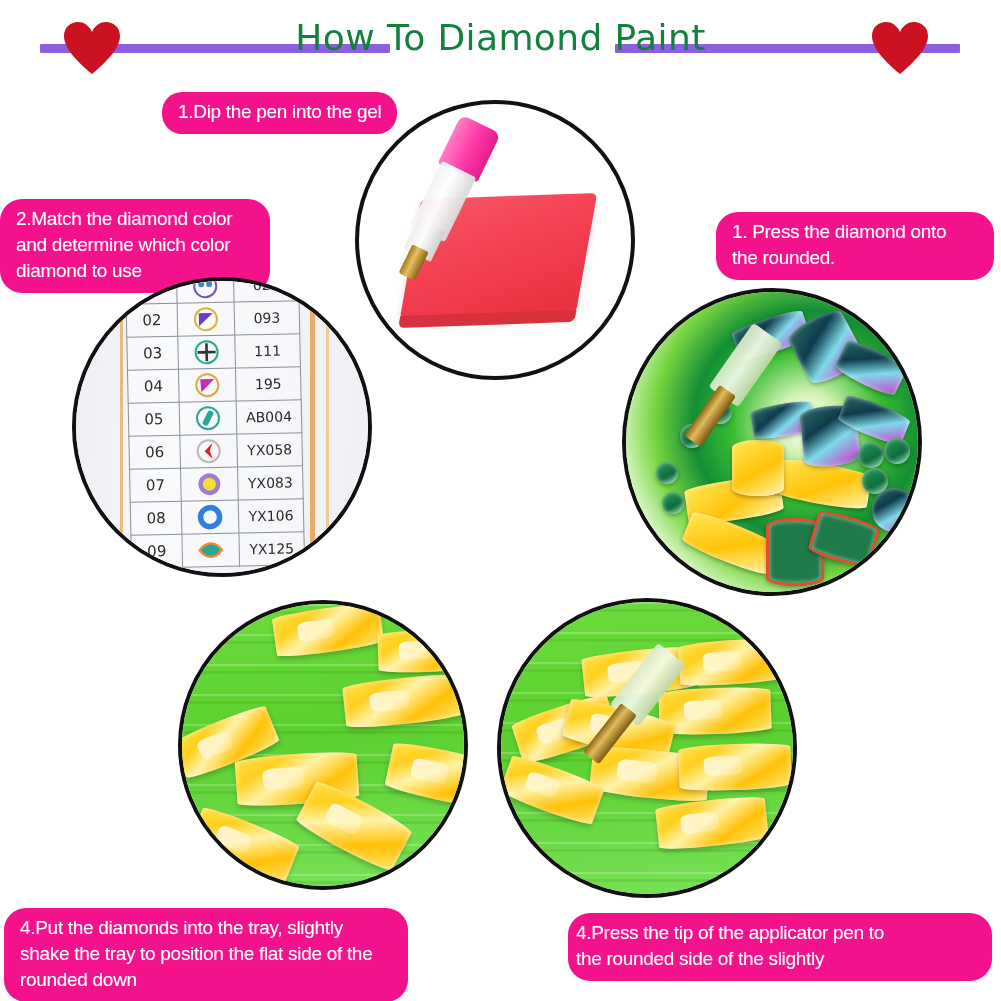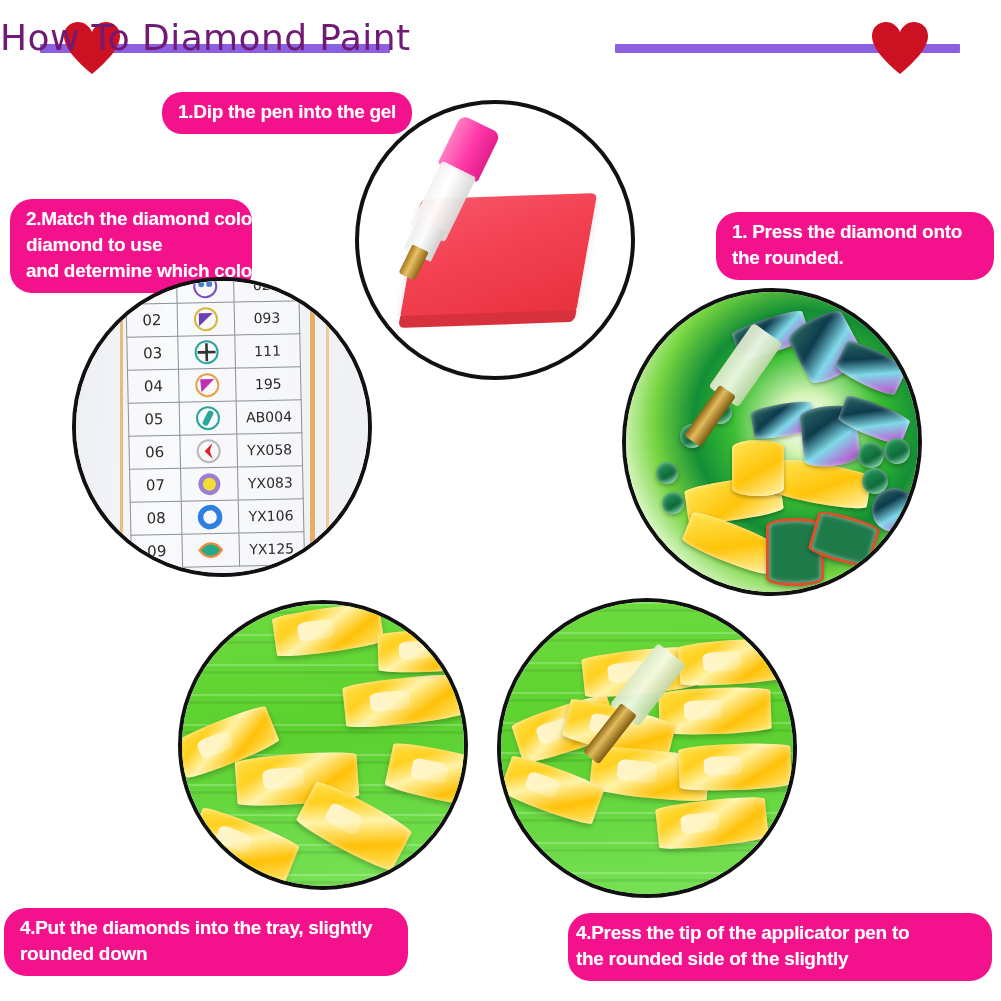--- a/index.html
+++ b/index.html
@@ -15,43 +15,43 @@
   
   .hdr{position:absolute;left:0;top:0;width:1001px;height:80px;}
   .rule{position:absolute;top:44px;height:9px;background:#8b5fe0;border-radius:1px;}
   .rule.left{left:40px;width:350px;}
   .rule.right{left:615px;width:345px;}
   .heart{position:absolute;width:60px;height:56px;}
   .heart svg{display:block;width:60px;height:56px;}
   .heart.h1{left:62px;top:20px;}
   .heart.h2{left:870px;top:20px;}
   .title{
-    position:absolute;left:0;top:16px;width:1001px;text-align:left;
+    position:absolute;left:0;top:16px;width:1001px;text-align:center;
     font-family:"DejaVu Sans", sans-serif;
-    font-size:36px;font-weight:400;color:#701a75;letter-spacing:.4px;
+    font-size:36px;font-weight:400;color:#15803d;letter-spacing:.4px;
     line-height:44px;white-space:nowrap;
   }
 
   
   .pill{
     position:absolute;
     background:#f3128c;
     color:#ffffff;
     border-radius:22px;
-    font-weight:bold;
+    font-weight:normal;
     font-size:19px;
     line-height:26px;
     padding:7px 16px 9px 16px;
     box-sizing:border-box;
     letter-spacing:-.3px;
     text-shadow:0 0 1px rgba(255,255,255,.35);
   }
   .pill span{display:block;white-space:nowrap;}
   #pill1{left:162px;top:92px;border-radius:20px;}
-  #pill2{left:10px;top:199px;width:242px;}
+  #pill2{left:0;top:199px;width:270px;}
   #pill5{left:716px;top:212px;width:278px;}
   #pill3{left:4px;top:908px;width:404px;}
   #pill4{left:568px;top:913px;width:424px;padding-left:8px;}
 
   
   .circ{
     position:absolute;border-radius:50%;
     border:4px solid #111;
     overflow:hidden;
     box-sizing:border-box;
@@ -181,31 +181,32 @@
 
     <div class="title">How To Diamond Paint</div>
   </div>
 
   <div class="pill" id="pill1">
     <span>1.Dip the pen into the gel</span>
   </div>
 
   <div class="pill" id="pill2">
     <span>2.Match the diamond color</span>
+    <span>and determine which color</span>
     <span>diamond to use</span>
-    <span>and determine which color</span>
   </div>
 
   <div class="pill" id="pill5">
     <span>1.  Press the diamond onto</span>
     <span>the rounded.</span>
   </div>
 
   <div class="pill" id="pill3">
     <span>4.Put the diamonds into the tray, slightly</span>
+    <span>shake the tray to position the flat side of the</span>
     <span>rounded down</span>
   </div>
 
   <div class="pill" id="pill4">
     <span>4.Press the tip of the applicator pen to</span>
     <span>the rounded side of the slightly</span>
   </div>
 
   <div class="circ" id="circ2">
     <div class="inner">

